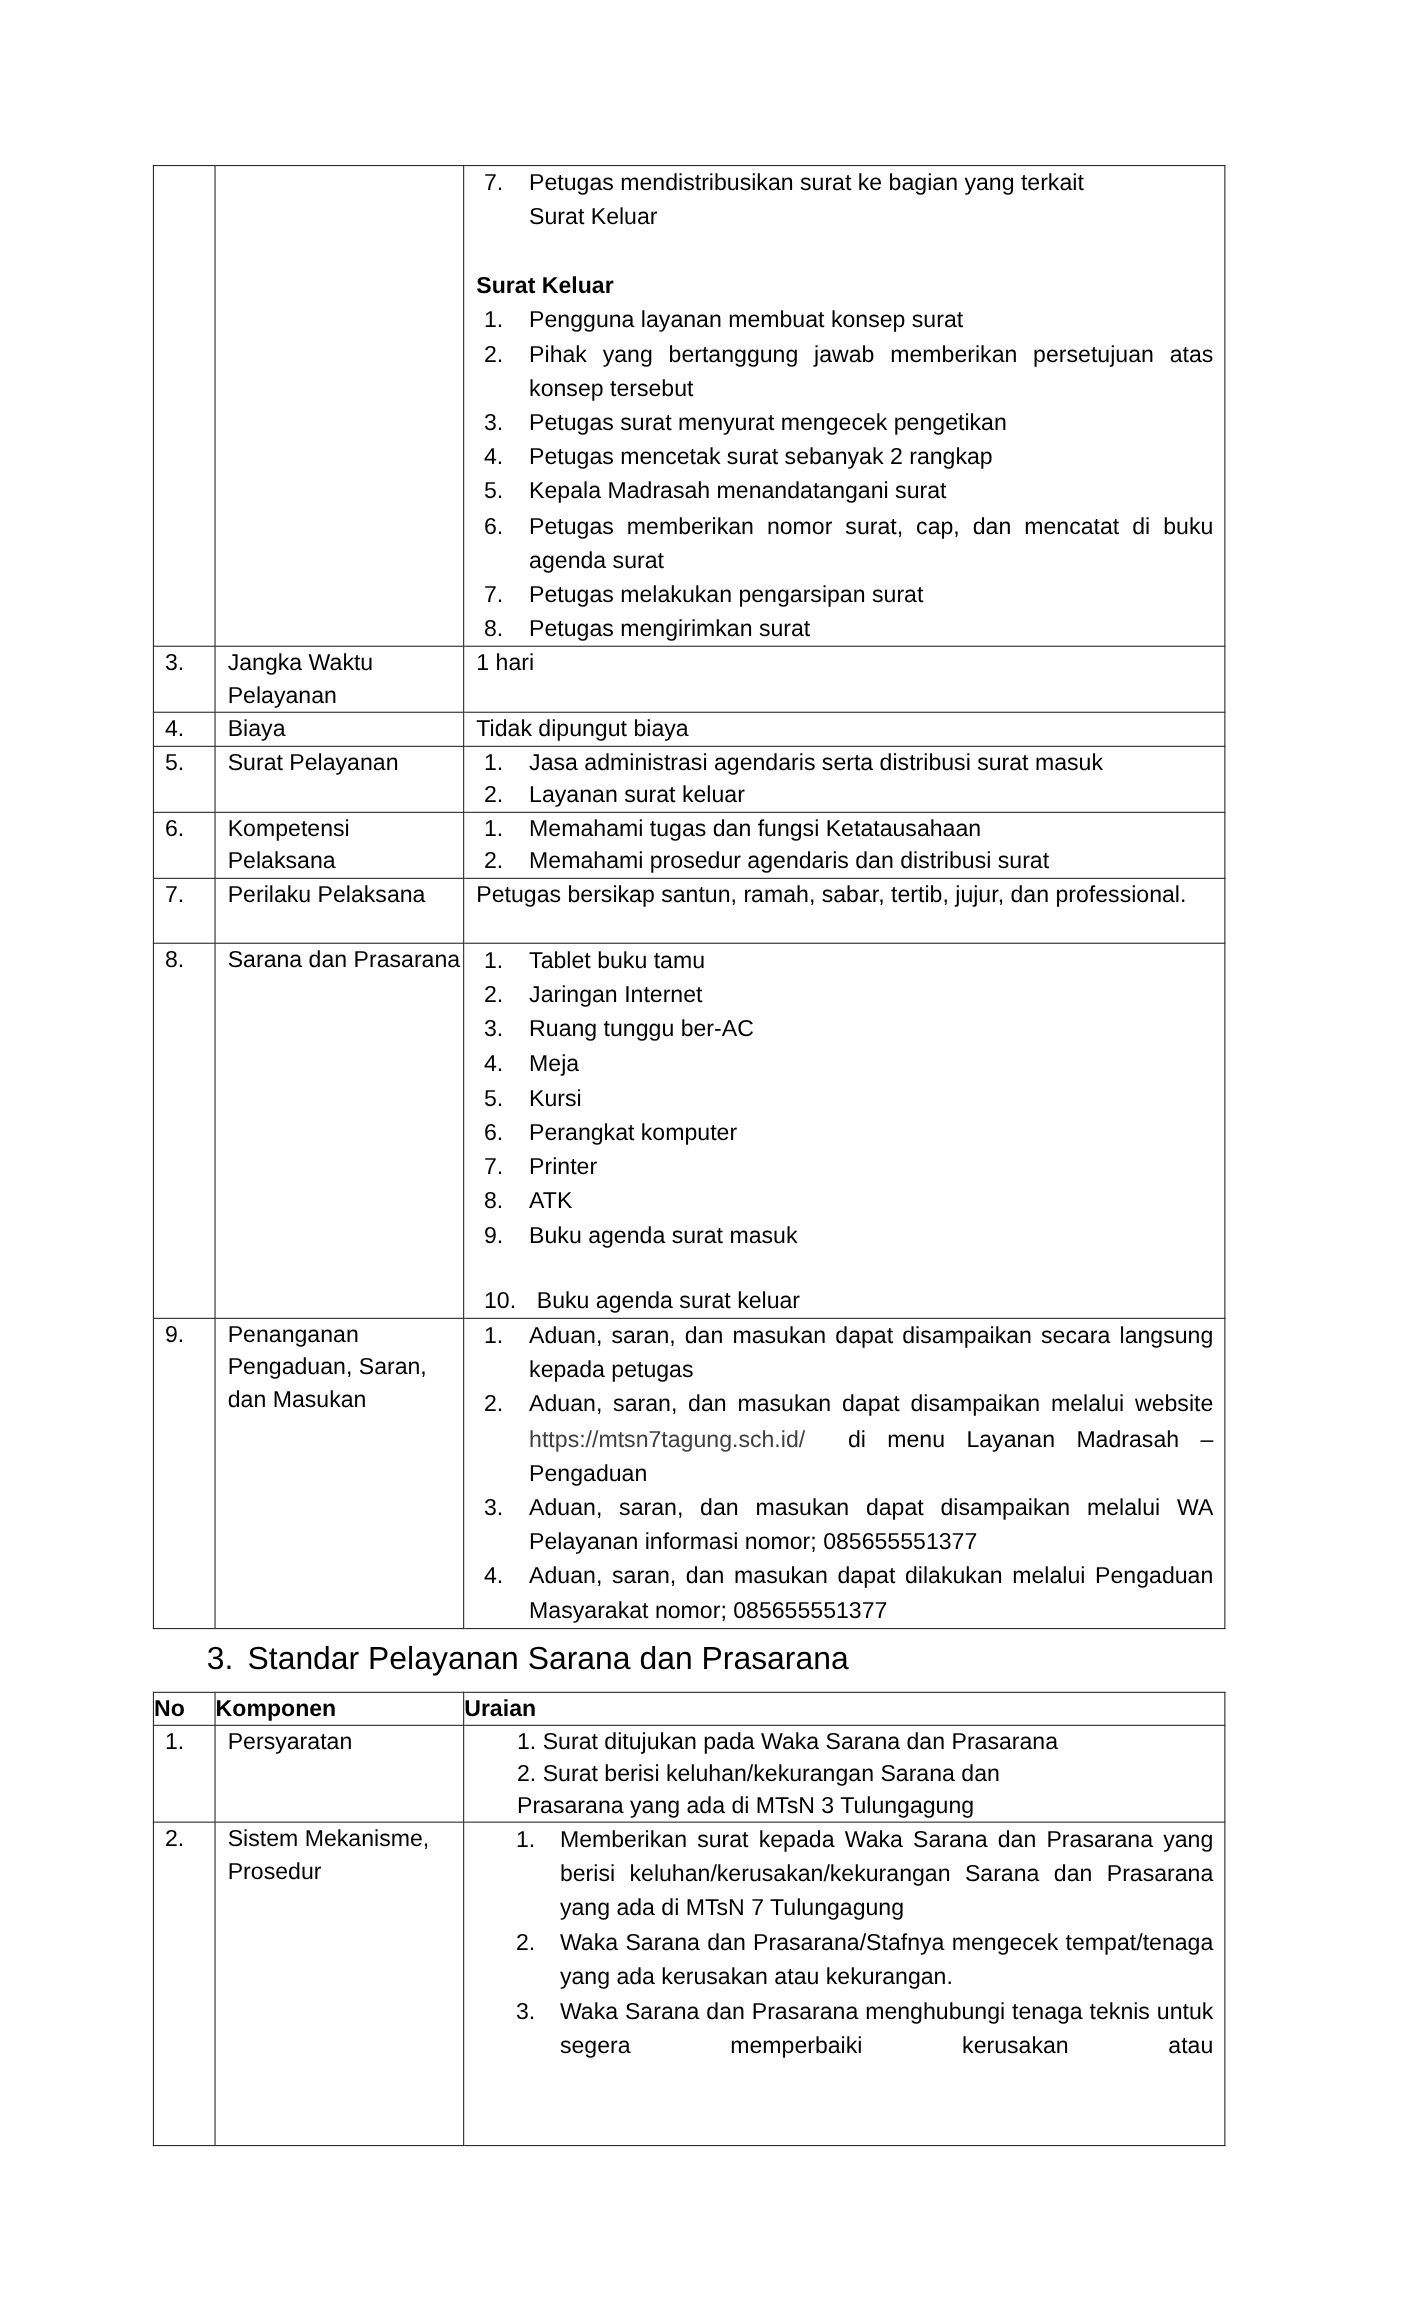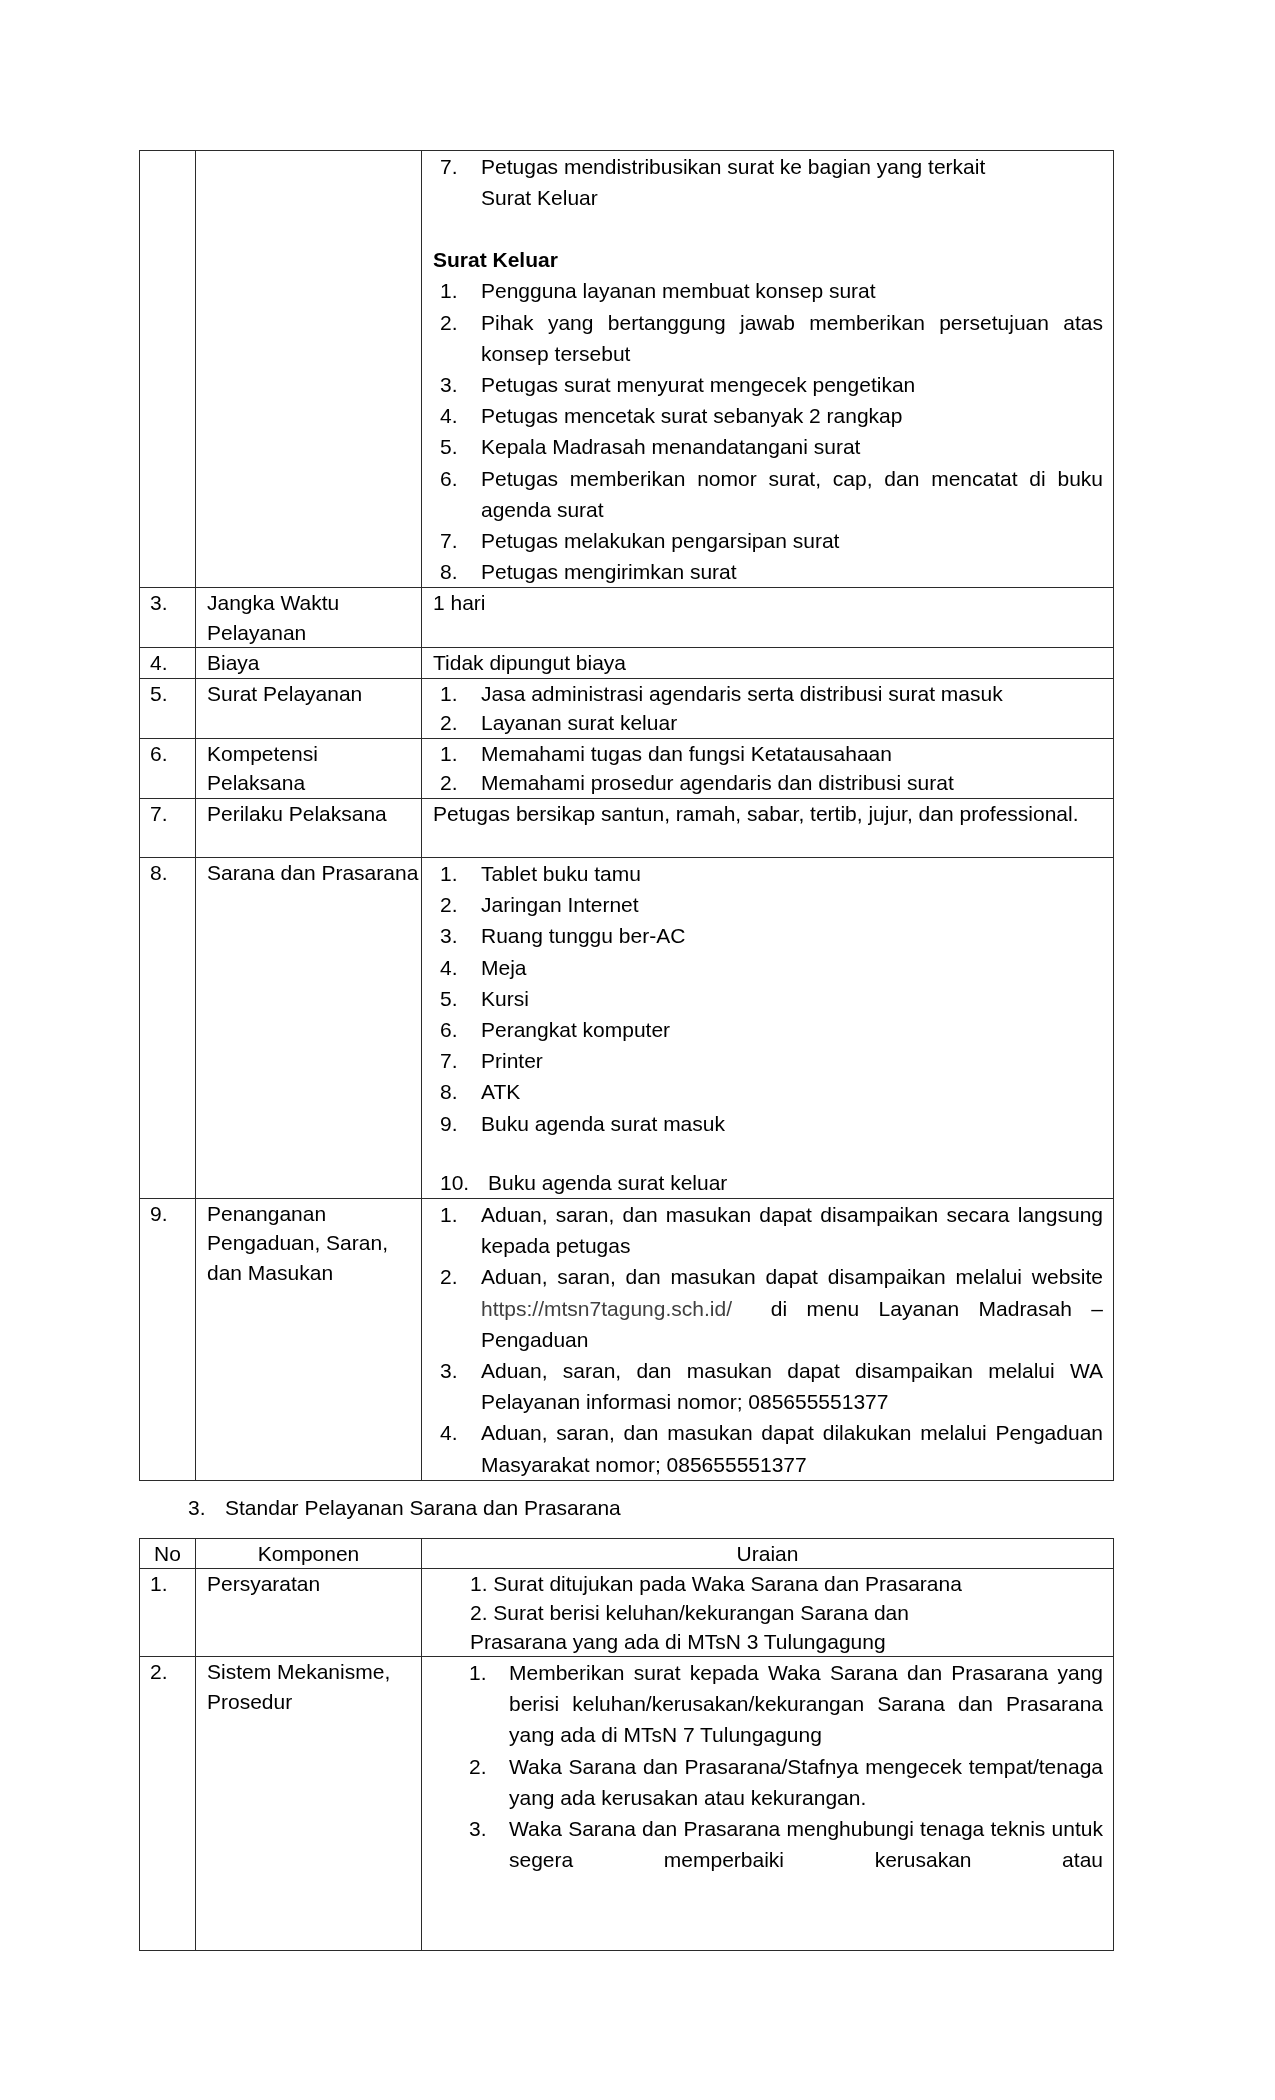--- a/index.html
+++ b/index.html
@@ -24,25 +24,25 @@
   .ol { margin: 0; padding: 0; list-style: none; }
   .ol li { position: relative; padding-left: 48px; line-height: 31.2px; text-align: justify; }
   .ol li .num { position: absolute; left: 7px; top: 0; }
   .ol li.wide { padding-left: 55px; margin-top: 28px; }
   .narrow { font-family: "Liberation Sans Narrow", "Liberation Sans", sans-serif; }
   .plain { line-height: 29.5px; }
   .bold-head { font-weight: bold; line-height: 31px; }
   .spacer { height: 31px; }
   a.link { color: #404040; text-decoration: none; }
   .heading {
-    position: absolute; left: 188px; top: 1494px; line-height: 28px; font-size: 21px;
+    position: absolute; left: 188px; top: 1494px; line-height: 28px; font-size: 29px;
   }
   .heading .num { display: inline-block; width: 37px; }
   table.t2 { top: 1538px; }
-  table.t2 th { font-weight: normal; line-height: 29px; text-align: center; padding: 0; }
+  table.t2 th { font-weight: bold; line-height: 29px; text-align: left; padding: 0; }
   .t2 .ol li { line-height: 31.2px; }
   .t2 .ur1 { padding: 0 10px 0 48px !important; line-height: 29px; }
   .t2 .ol2 li { padding-left: 76px; }
   .t2 .ol2 li .num { left: 36px; }
   .just-spread { text-align-last: justify; }
 </style>
 </head>
 <body>
 
 <table class="doc" style="top:150px;">

